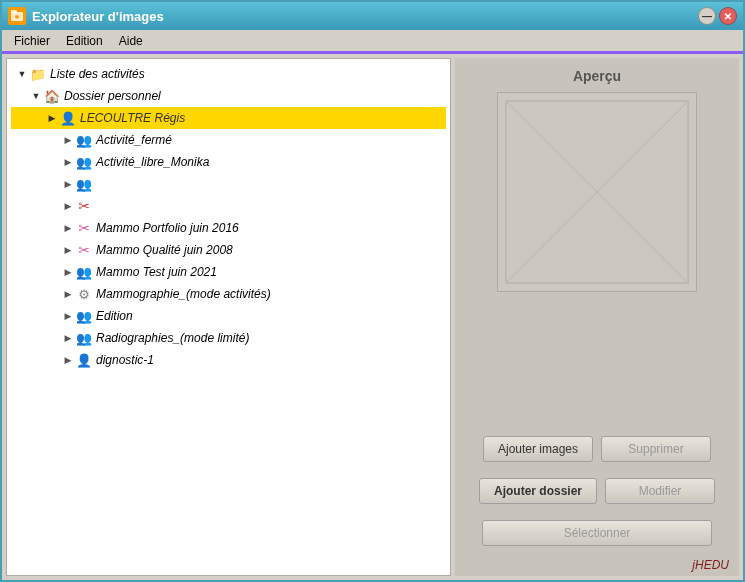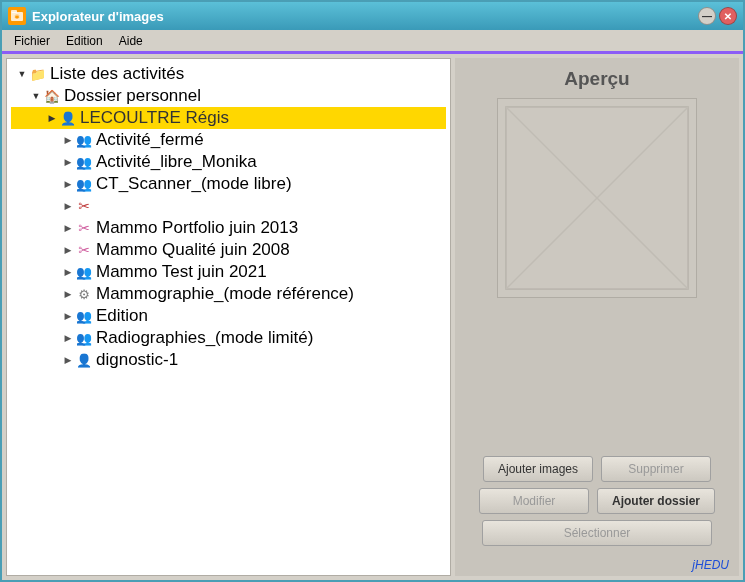--- a/index.html
+++ b/index.html
@@ -123,39 +123,40 @@
       width: 18px;
       height: 18px;
       margin-right: 3px;
       display: inline-flex;
       align-items: center;
       justify-content: center;
       font-size: 13px;
       flex-shrink: 0;
     }
     .tree-label {
-      font-size: 17px;
+      font-size: 12px;
+      font-style: italic;
     }
     .icon-home { color: #f0c040; }
     .icon-user-orange { color: #f08000; }
     .icon-users-blue { color: #4080c0; }
     .icon-users-pink { color: #e06080; }
     .icon-diag { color: #c09020; }
 
     .right-panel {
       flex: 1;
       background: #c8c4bc;
       margin: 4px 4px 4px 4px;
       display: flex;
       flex-direction: column;
       align-items: center;
     }
     .apercu-label {
       color: #555;
-      font-size: 19px;
+      font-size: 14px;
       font-weight: bold;
       margin-top: 10px;
       margin-bottom: 8px;
     }
     .preview-box {
       width: 200px;
       height: 200px;
       border: 1px solid #b0aca4;
       background: #d8d4cc;
       position: relative;
@@ -165,21 +166,21 @@
       position: absolute;
       top: 0; left: 0;
       width: 100%;
       height: 100%;
     }
     .buttons-area {
       width: 100%;
       padding: 8px 10px;
       display: flex;
       flex-direction: column;
-      gap: 6px;
+      gap: 16px;
     }
     .btn-row {
       display: flex;
       gap: 8px;
       justify-content: center;
     }
     .action-btn {
       padding: 5px 14px;
       background: linear-gradient(to bottom, #e8e4dc, #ccc8c0);
       border: 1px solid #a0a0a0;
@@ -194,21 +195,21 @@
       color: #999;
       cursor: default;
     }
     .action-btn.primary {
       font-weight: bold;
     }
     .jhedu-label {
       text-align: right;
       width: 100%;
       padding: 4px 10px;
-      color: #1d4ed8;
+      color: #7f1d1d;
       font-size: 12px;
       font-style: italic;
     }
   </style>
 </head>
 <body>
 
 <div class="window">
 
   <div class="title-bar">
@@ -270,55 +271,54 @@
           <span class="tree-indent" style="width:48px"></span>
           <span class="tree-arrow">▶</span>
           <span class="tree-icon icon-users-blue">👥</span>
           <span class="tree-label">Activité_libre_Monika</span>
         </div>
 
         <div class="tree-item">
           <span class="tree-indent" style="width:48px"></span>
           <span class="tree-arrow">▶</span>
           <span class="tree-icon icon-users-blue">👥</span>
-          <span class="tree-label">CT_Scanner_(mode libre)</span>
         </div>
 
         <div class="tree-item">
           <span class="tree-indent" style="width:48px"></span>
           <span class="tree-arrow">▶</span>
           <span class="tree-icon" style="color:#c04040; font-size:14px;">✂</span>
         </div>
 
         <div class="tree-item">
           <span class="tree-indent" style="width:48px"></span>
           <span class="tree-arrow">▶</span>
           <span class="tree-icon" style="color:#d060a0; font-size:14px;">✂</span>
-          <span class="tree-label">Mammo Portfolio juin 2013</span>
+          <span class="tree-label">Mammo Portfolio juin 2016</span>
         </div>
 
         <div class="tree-item">
           <span class="tree-indent" style="width:48px"></span>
           <span class="tree-arrow">▶</span>
           <span class="tree-icon" style="color:#d060a0; font-size:14px;">✂</span>
           <span class="tree-label">Mammo Qualité juin 2008</span>
         </div>
 
         <div class="tree-item">
           <span class="tree-indent" style="width:48px"></span>
           <span class="tree-arrow">▶</span>
           <span class="tree-icon icon-users-pink" style="color:#e06080;">👥</span>
           <span class="tree-label">Mammo Test juin 2021</span>
         </div>
 
         <div class="tree-item">
           <span class="tree-indent" style="width:48px"></span>
           <span class="tree-arrow">▶</span>
           <span class="tree-icon" style="color:#808080;">⚙</span>
-          <span class="tree-label">Mammographie_(mode référence)</span>
+          <span class="tree-label">Mammographie_(mode activités)</span>
         </div>
 
         <div class="tree-item">
           <span class="tree-indent" style="width:48px"></span>
           <span class="tree-arrow">▶</span>
           <span class="tree-icon icon-users-blue">👥</span>
           <span class="tree-label">Edition</span>
         </div>
 
         <div class="tree-item">
@@ -349,22 +349,22 @@
           <line x1="192" y1="8" x2="8" y2="192" stroke="#c0bcb4" stroke-width="1.5"></line>
         </svg>
       </div>
 
       <div class="buttons-area">
         <div class="btn-row">
           <button class="action-btn">Ajouter images</button>
           <button class="action-btn disabled">Supprimer</button>
         </div>
         <div class="btn-row">
+          <button class="action-btn primary">Ajouter dossier</button>
           <button class="action-btn disabled">Modifier</button>
-          <button class="action-btn primary">Ajouter dossier</button>
         </div>
         <div class="btn-row">
           <button class="action-btn disabled" style="min-width:230px;">Sélectionner</button>
         </div>
       </div>
 
       <div class="jhedu-label">jHEDU</div>
     </div>
   </div>
 </div>

